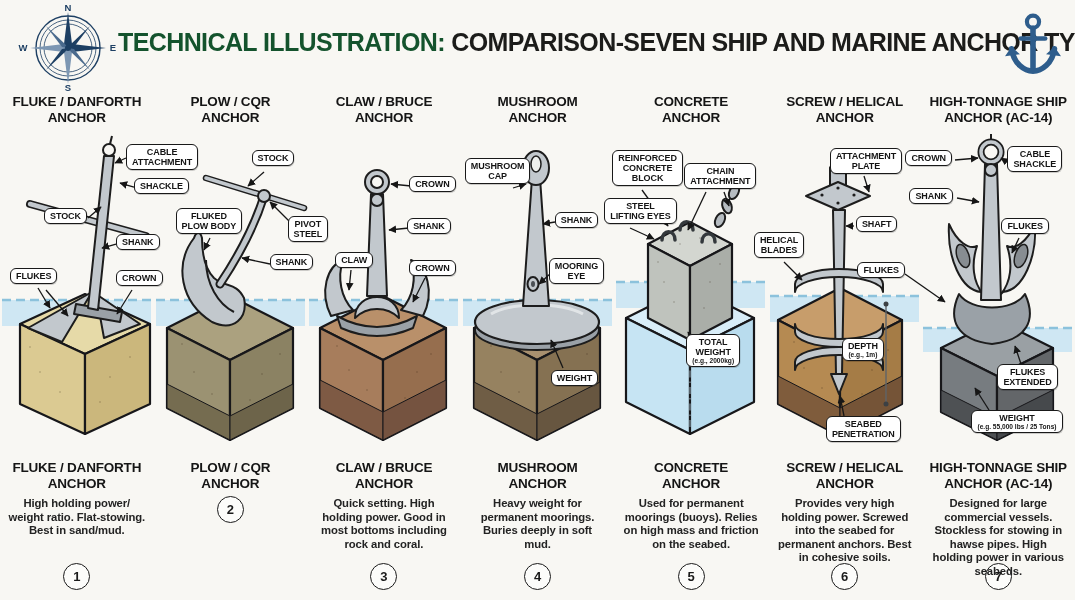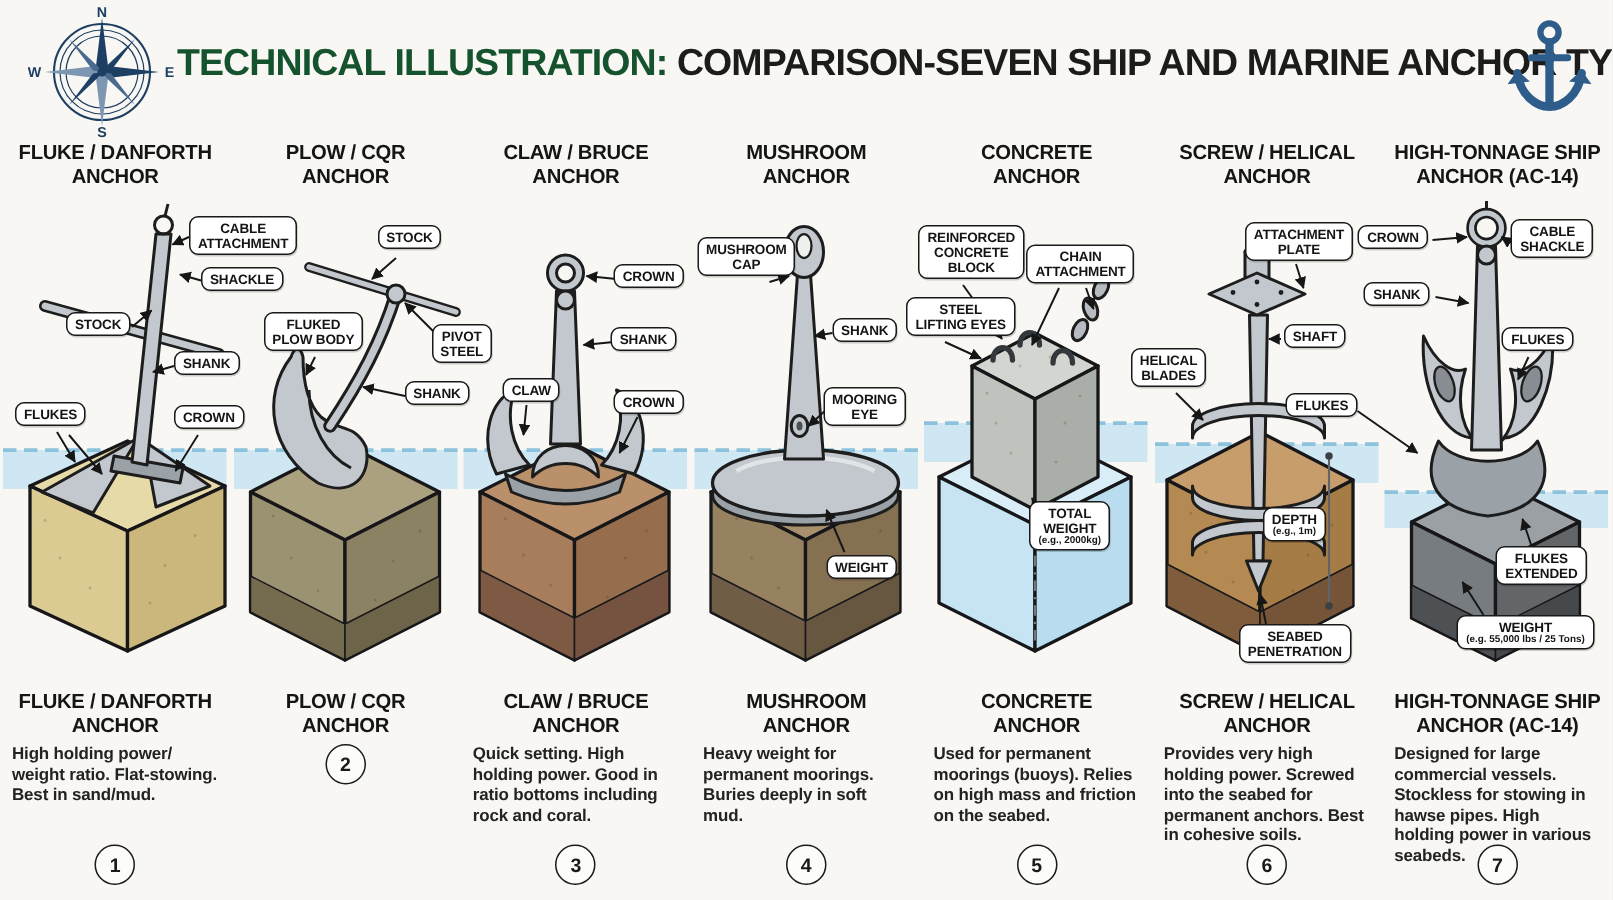--- a/index.html
+++ b/index.html
@@ -23,21 +23,21 @@
   .illus svg{position:absolute;left:0;top:0;overflow:visible;}
 
   .callout{position:absolute;background:#fff;border:1.6px solid #191919;border-radius:6px;
            padding:2px 5px;text-align:center;z-index:5;box-shadow:0.5px 1px 0 rgba(0,0,0,.18);}
   .callout .t{display:block;font-size:9px;font-weight:bold;line-height:1.12;
               letter-spacing:-0.1px;color:#141414;white-space:pre-line;}
   .callout .n{display:block;font-size:6.6px;font-weight:bold;line-height:1.1;color:#141414;white-space:nowrap;}
 
   .col-heading2{margin:6px 0 0;height:34px;text-align:center;font-size:13.5px;font-weight:bold;
                 line-height:1.18;letter-spacing:-0.2px;color:#151515;white-space:pre-line;}
-  .col-desc{margin:3px 0 0;padding:0 8px;height:64px;text-align:left;font-size:11.3px;
+  .col-desc{margin:3px 0 0;padding:0 8px;height:64px;text-align:center;font-size:11.3px;
             font-weight:bold;line-height:1.2;letter-spacing:-0.1px;color:#232323;}
   .badge{width:25px;height:25px;margin:2px auto 0;border:1.7px solid #1a1a1a;border-radius:50%;
          display:flex;align-items:center;justify-content:center;background:#fcfcfa;}
   .badge span{font-size:13px;font-weight:bold;color:#1a1a1a;}
 
   
   .metal{fill:#c2c8cd;stroke:#1d1d1d;stroke-width:2;stroke-linejoin:round;}
   .metal-d{fill:#9aa1a7;stroke:#1d1d1d;stroke-width:2;stroke-linejoin:round;}
   .outline{fill:none;stroke:#1d1d1d;stroke-width:2;}
   .arrow{stroke:#161616;stroke-width:1.3;fill:none;}
@@ -299,21 +299,21 @@
           </div>
         <div class="callout" style="left:28px;top:120px">
             <span class="t">CLAW</span>
           </div>
         <div class="callout" style="left:102px;top:128px">
             <span class="t">CROWN</span>
           </div>
       </div>
       <h3 class="col-heading2">CLAW / BRUCE
 ANCHOR</h3>
-      <p class="col-desc">Quick setting. High holding power. Good in ratio bottoms including rock and coral.</p>
+      <p class="col-desc">Quick setting. High holding power. Good in most bottoms including rock and coral.</p>
       <div class="badge">
           <span>3</span>
         </div>
     </div>
 
     <div class="col">
       <h2 class="col-heading">MUSHROOM
 ANCHOR</h2>
       <div class="illus">
         <svg width="153" height="322" viewBox="0 0 153 322">

